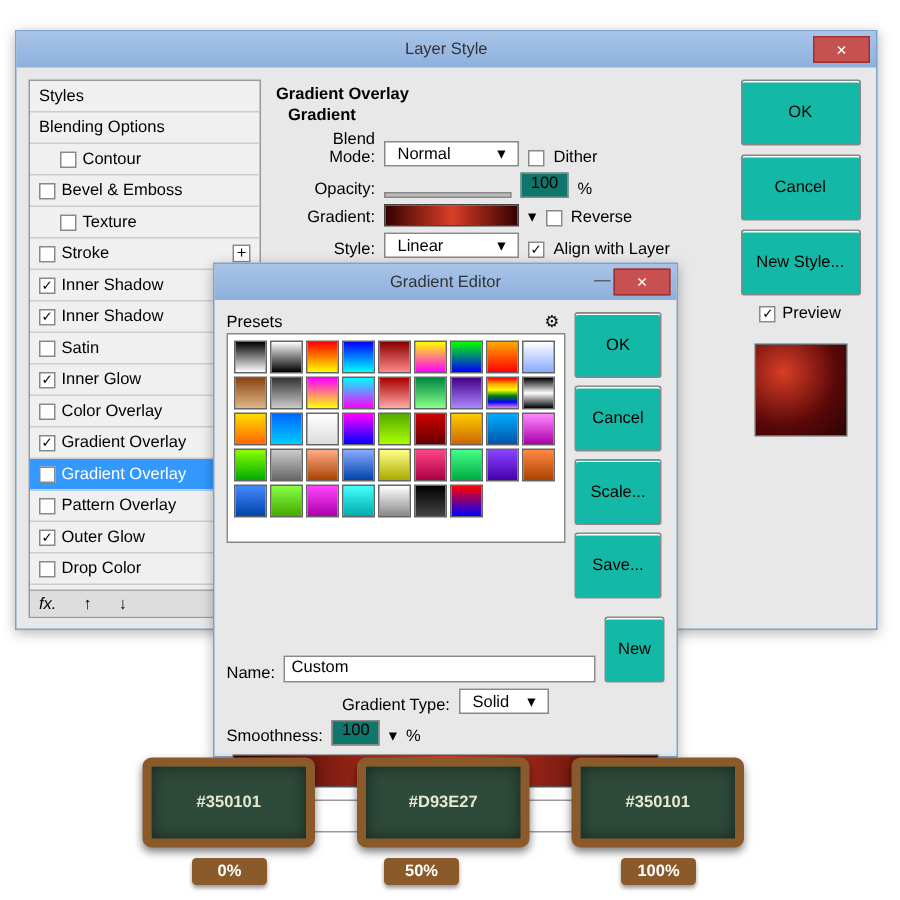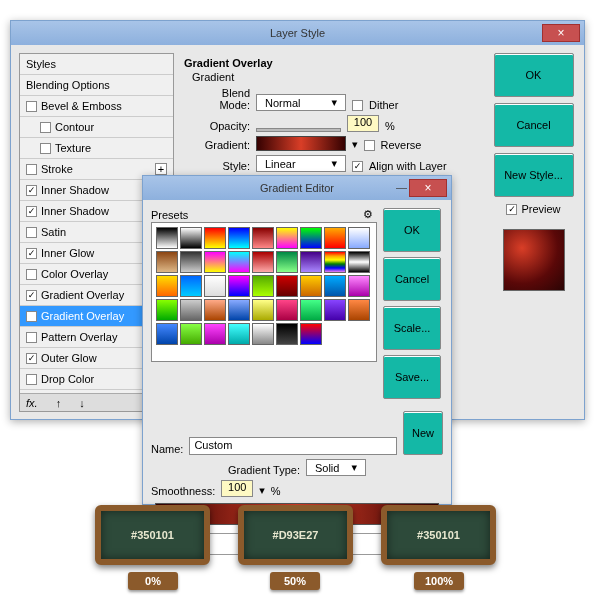--- a/index.html
+++ b/index.html
@@ -15,21 +15,21 @@
 .chk{width:11px;height:11px;border:1px solid #888;background:#fff;display:inline-block;flex-shrink:0}
 .chk.on::after{content:"✓";font-size:9px;line-height:9px;display:block;text-align:center}
 .side-item .plus{margin-left:auto;border:1px solid #888;width:12px;height:12px;text-align:center;line-height:10px;background:#fff}
 .mid{flex:1;padding:4px}
 .mid h4{font-weight:bold;margin-bottom:2px}
 .row{display:flex;align-items:flex-end;gap:6px;margin:4px 0}
 .row label{width:58px;text-align:right}
 .sel-box{border:1px solid #888;background:#fff;padding:1px 8px;height:17px;display:flex;align-items:center}
 .grad-bar{width:90px;height:15px;background:linear-gradient(to right,#350101,#d93e27,#350101);border:1px solid #444}
 .slider{width:85px;height:4px;background:#bbb;border:1px solid #888}
-.num{width:32px;height:17px;border:1px solid #888;background:#fef9c3;text-align:center}
+.num{width:32px;height:17px;border:1px solid #888;background:#0f766e;text-align:center}
 .btn{border:1px solid #888;background:#14b8a6;padding:15px 8px;border-radius:2px;box-shadow:0 1px 0 #fff inset;text-align:center}
 .rcol{width:85px;display:flex;flex-direction:column;gap:6px;align-items:center}
 .rcol .btn{width:80px}
 .preview{width:62px;height:62px;background:radial-gradient(circle at 30% 30%,#d93e27,#5a0808 60%,#2a0404);border:1px solid #666;margin-top:8px}
 .fx-bar{height:18px;background:#ddd;border-top:1px solid #aaa;padding:2px 6px;display:flex;gap:18px;align-items:center;margin-top:auto}
 
 .w2{left:142px;top:175px;width:310px;height:330px}
 .w2-body{padding:8px;display:flex;gap:6px}
 .presets{flex:1}
 .swatch-grid{border:1px solid #888;background:#fff;padding:4px;height:140px;overflow:auto;display:flex;flex-wrap:wrap;gap:2px;align-content:flex-start}
@@ -55,27 +55,27 @@
     <div class="close-btn">×</div>
   </div>
   <div class="w1-body">
     <div class="side">
       <div class="side-item">
           <span>Styles</span>
         </div>
       <div class="side-item">
           <span>Blending Options</span>
         </div>
+      <div class="side-item" style="padding-left:20px">
+          <span class="chk"></span>
+          <span>Contour</span>
+        </div>
       <div class="side-item">
           <span class="chk"></span>
           <span>Bevel &amp; Emboss</span>
-        </div>
-      <div class="side-item" style="padding-left:20px">
-          <span class="chk"></span>
-          <span>Contour</span>
         </div>
       <div class="side-item" style="padding-left:20px">
           <span class="chk"></span>
           <span>Texture</span>
         </div>
       <div class="side-item">
           <span class="chk"></span>
           <span>Stroke</span>
           <span class="plus">+</span>
         </div>
@@ -127,21 +127,21 @@
         <span style="font-style:italic">fx.</span>
         <span>↑</span>
         <span>↓</span>
         <span style="margin-left:auto">🗑</span>
       </div>
     </div>
 
     <div class="mid">
       <h4>Gradient Overlay</h4>
       <div style="padding-left:8px">
-        <div style="font-weight:normal">Gradient</div>
+        <div style="font-weight:bold">Gradient</div>
         <div class="row">
           <label>Blend Mode:</label>
           <div class="sel-box" style="width:90px">
               <span>Normal</span>
               <span style="margin-left:auto">▾</span>
             </div>
           <span class="chk"></span>
             <span>Dither</span>
         </div>
         <div class="row">
@@ -290,17 +290,17 @@
   </div>
 </div>
 
 <div class="board" style="left:95px;top:505px">
     <span>#350101</span>
   </div>
 <div class="board-pct" style="left:128px;top:572px">0%</div>
 <div class="board" style="left:238px;top:505px">
     <span>#D93E27</span>
   </div>
-<div class="board-pct" style="left:270px;top:572px">50%</div>
+<div class="board-pct" style="left:256px;top:572px">50%</div>
 <div class="board" style="left:381px;top:505px">
     <span>#350101</span>
   </div>
 <div class="board-pct" style="left:414px;top:572px">100%</div>
 
 </body></html>

